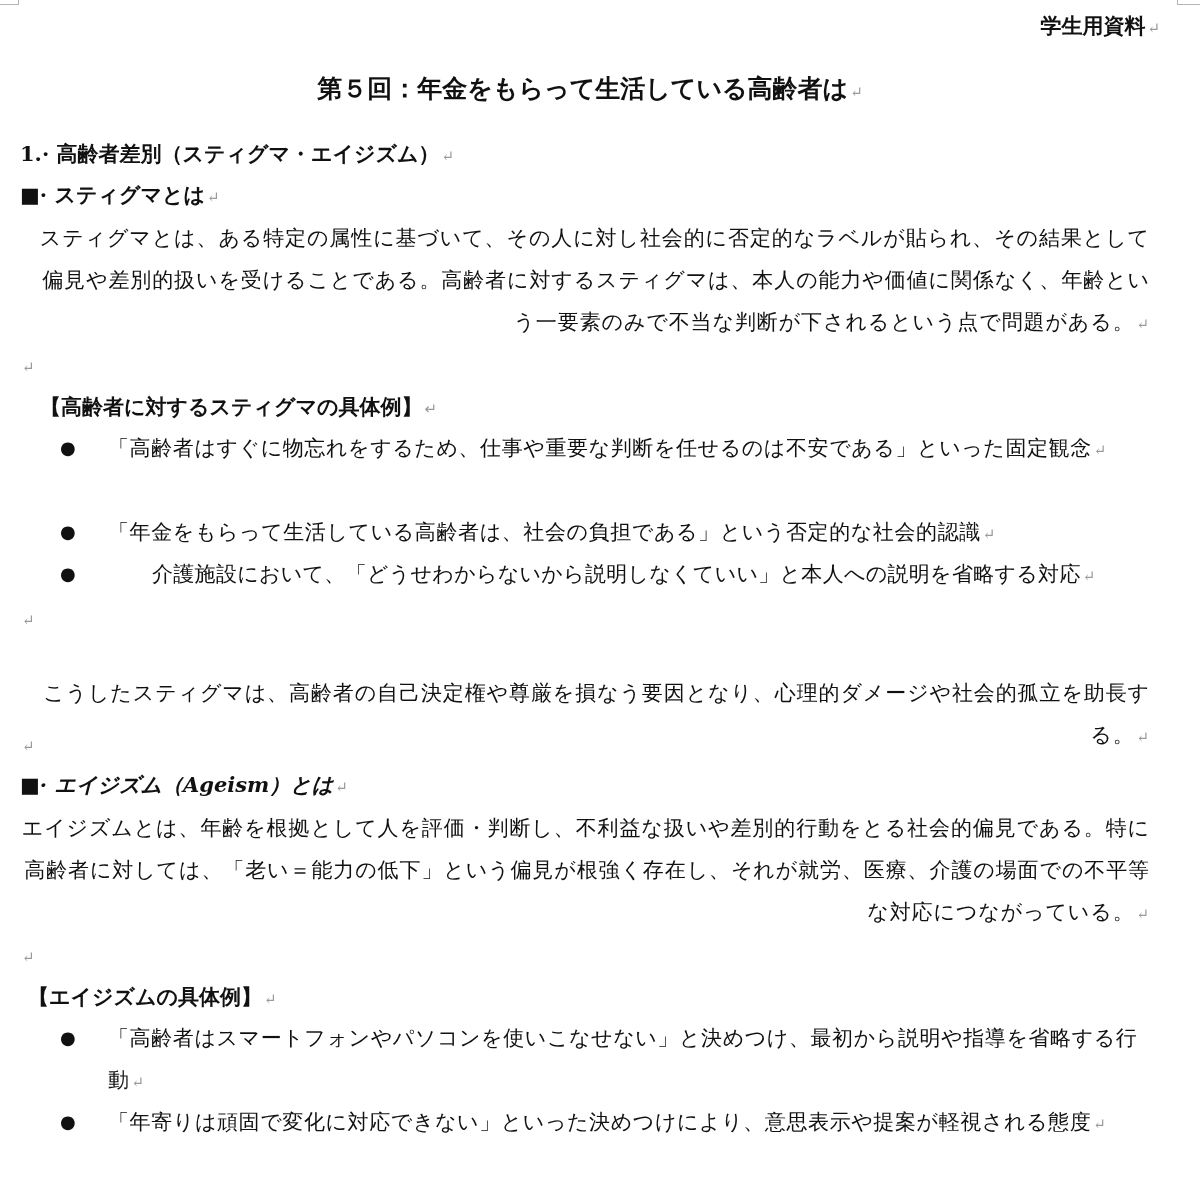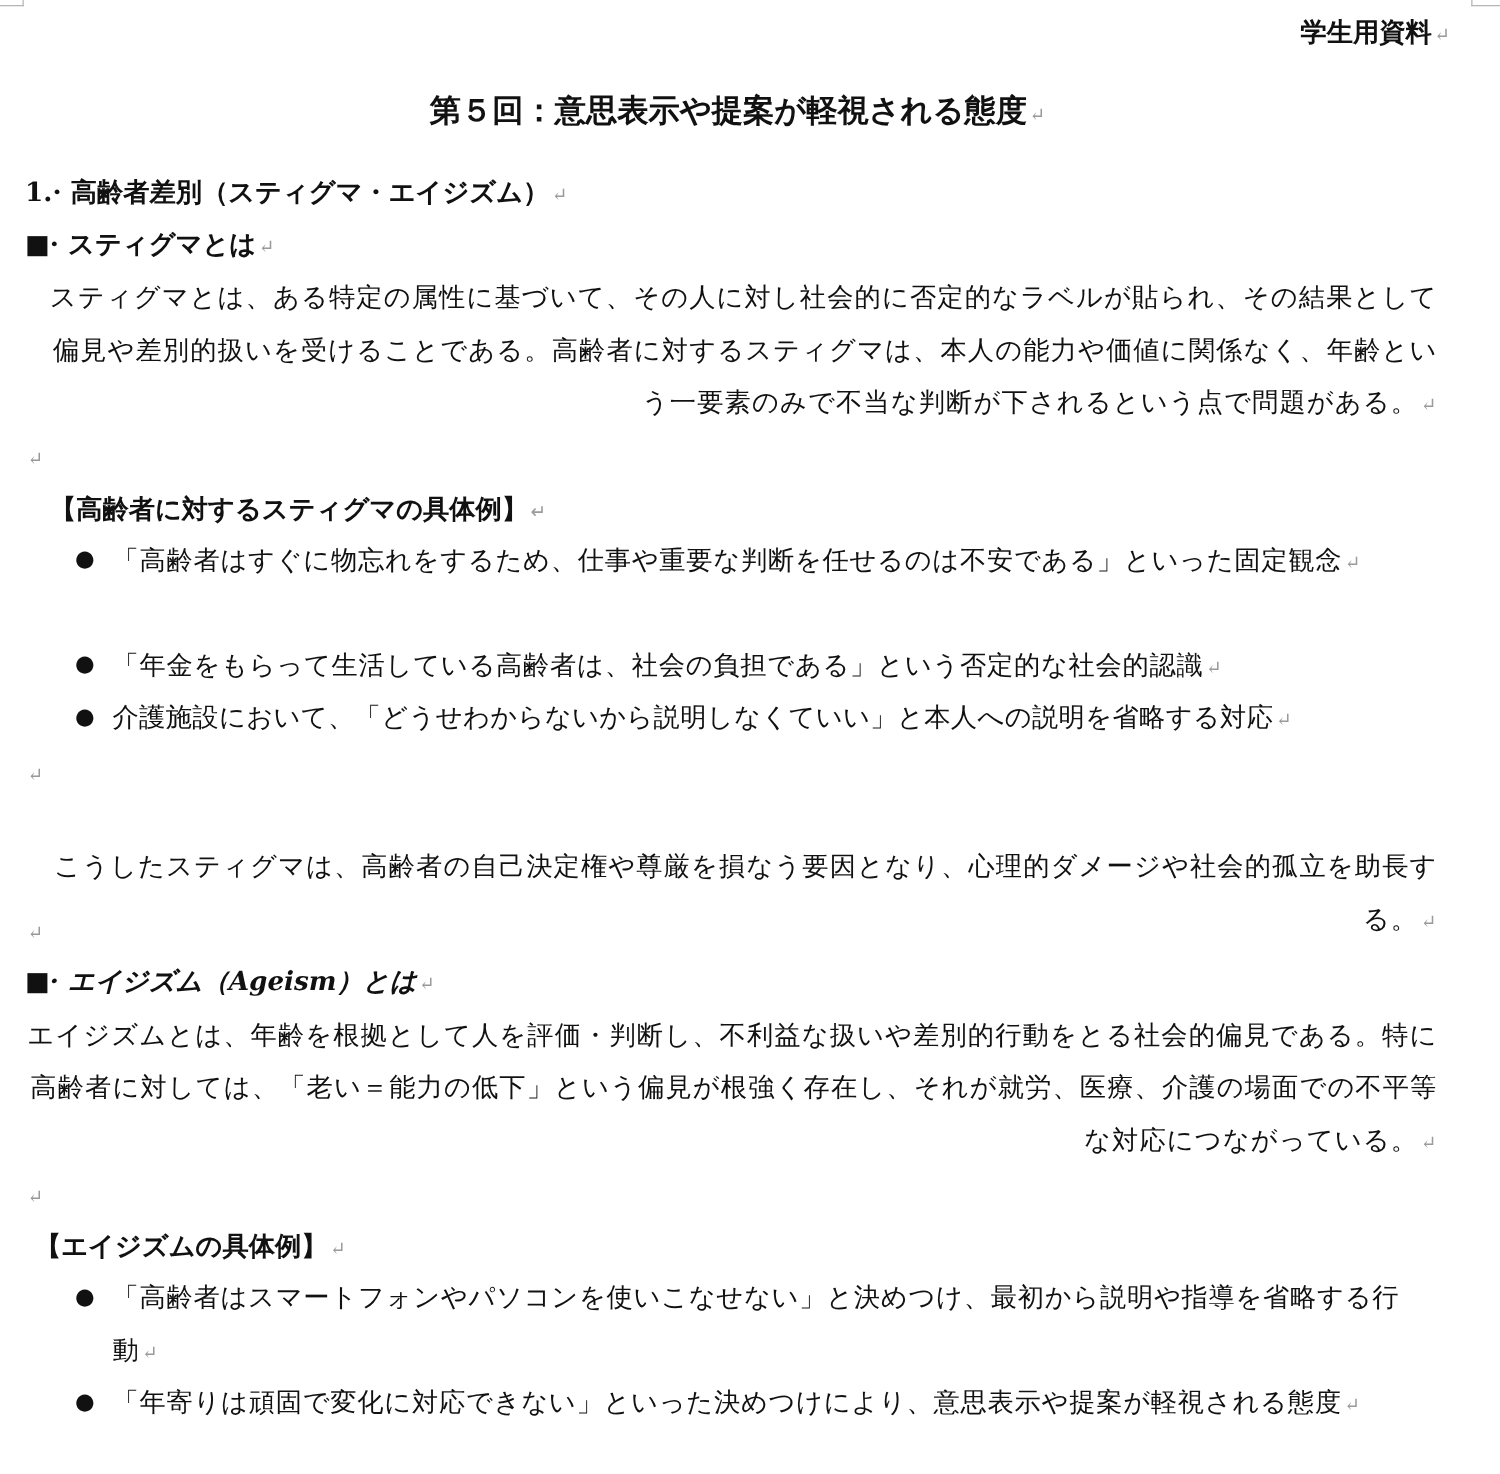--- a/index.html
+++ b/index.html
@@ -82,21 +82,21 @@
       line-height: 42px;
     }
     .bullet-dot {
       position: absolute;
       left: 40px;
       top: 0;
       font-size: 18px;
     }
     .bullet-text {
       position: absolute;
-      left: 70px;
+      left: 88px;
       top: 0;
       width: 1048px;
       letter-spacing: 0.6px;
     }
     .empty-para {
       position: absolute;
       left: 0;
       font-size: 21px;
       line-height: 30px;
     }
@@ -107,21 +107,21 @@
 <div class="corner-mark corner-tl"></div>
 <div class="corner-mark corner-tr"></div>
 
 <div class="page">
 
   <div class="header-label">
     <span>学生用資料</span><span class="pm">↵</span>
   </div>
 
   <div class="doc-title">
-    <span>第５回：意思表示や提案が軽視される態度</span><span class="pm">↵</span>
+    <span>第５回：年金をもらって生活している高齢者は</span><span class="pm">↵</span>
   </div>
 
   <div class="line bold" style="top:139px;">
     <span>1.· 高齢者差別（スティグマ・エイジズム）</span><span class="pm">↵</span>
   </div>
 
   <div class="line bold" style="top:180px;">
     <span>■· スティグマとは</span><span class="pm">↵</span>
   </div>
 
@@ -142,21 +142,21 @@
     <span class="bullet-text"><span>「高齢者はすぐに物忘れをするため、仕事や重要な判断を任せるのは不安である」といった固定観念</span><span class="pm">↵</span></span>
   </div>
 
   <div class="bullet-item" style="top:511px;">
     <span class="bullet-dot">●</span>
     <span class="bullet-text"><span>「年金をもらって生活している高齢者は、社会の負担である」という否定的な社会的認識</span><span class="pm">↵</span></span>
   </div>
 
   <div class="bullet-item" style="top:553px;">
     <span class="bullet-dot">●</span>
-    <span class="bullet-text" style="letter-spacing:0.3px;"><span>介護施設において、「どうせわからないから説明しなくていい」と本人への説明を省略する対応</span><span class="pm">↵</span></span>
+    <span class="bullet-text" style="letter-spacing:0.3px;margin-left:44px;"><span>介護施設において、「どうせわからないから説明しなくていい」と本人への説明を省略する対応</span><span class="pm">↵</span></span>
   </div>
 
   <div class="empty-para" style="top:603px;">
     <span class="pm">↵</span>
   </div>
 
   <div class="para" style="top:672px; text-indent:16px;">
     <span>こうしたスティグマは、高齢者の自己決定権や尊厳を損なう要因となり、心理的ダメージや社会的孤立を助長する。</span><span class="pm">↵</span>
   </div>
 

